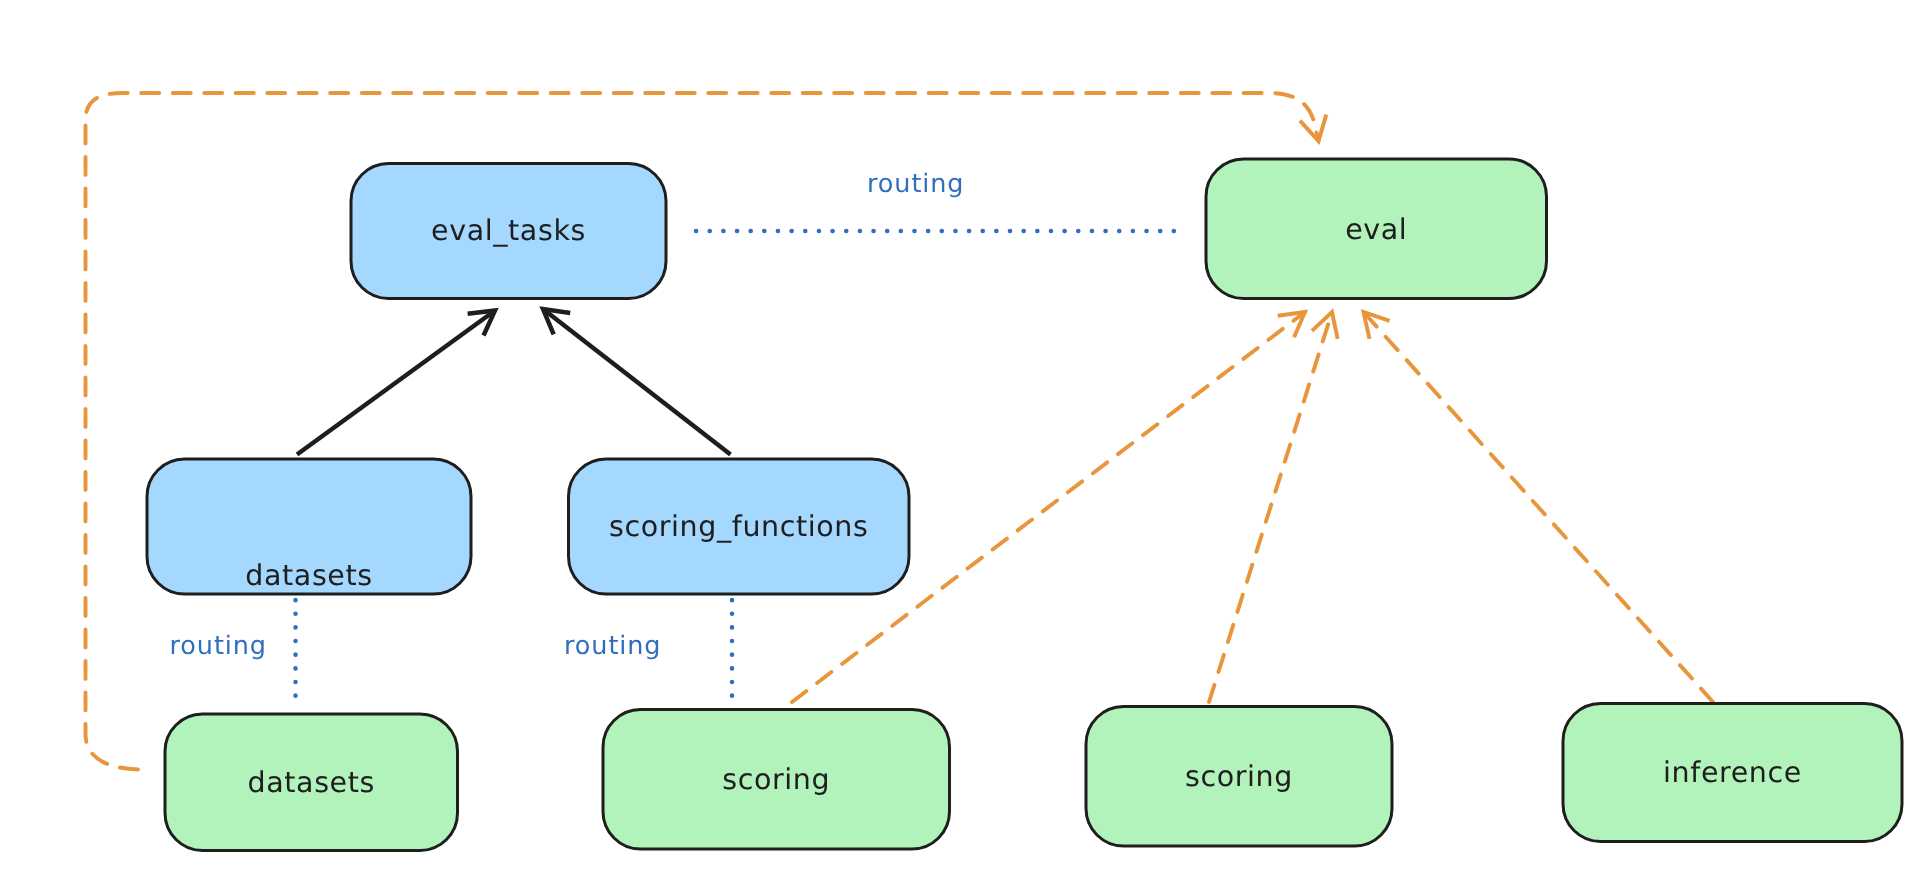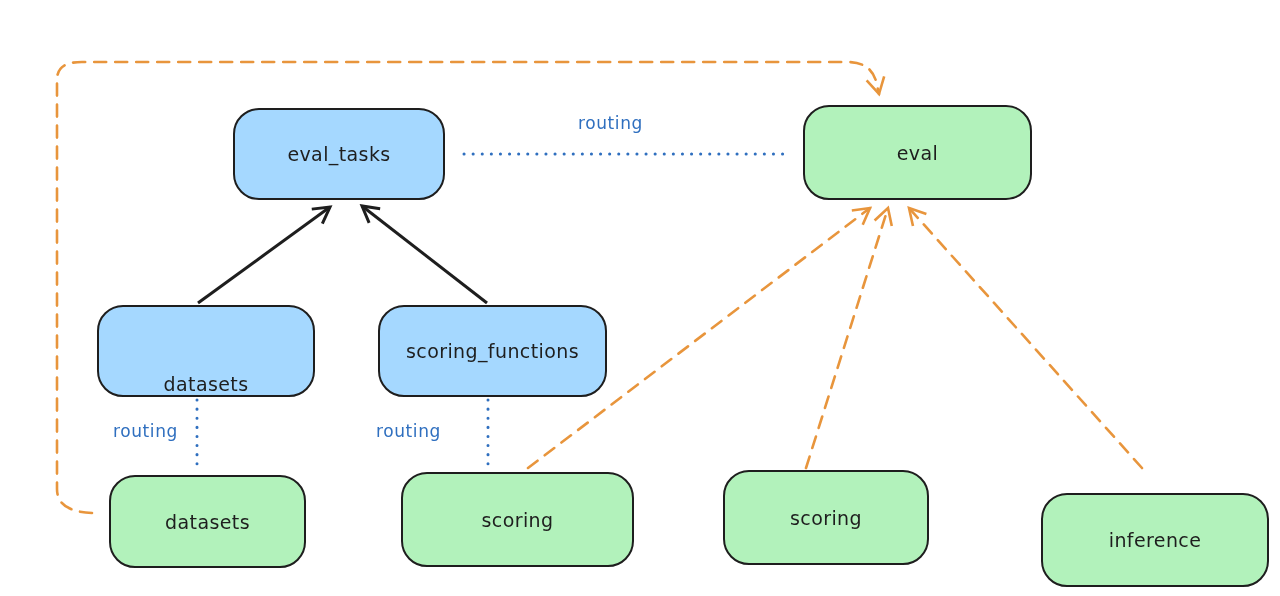--- a/index.html
+++ b/index.html
@@ -95,21 +95,21 @@
   </div>
 
   <div class="node green" style="left:385px; top:472px; width:233px; height:95px;">
     <span>scoring</span>
   </div>
 
   <div class="node green" style="left:707px; top:470px; width:206px; height:95px;">
     <span>scoring</span>
   </div>
 
-  <div class="node green" style="left:1025px; top:493px; width:228px; height:94px;">
+  <div class="node green" style="left:1025px; top:468px; width:228px; height:94px;">
     <span>inference</span>
   </div>
 
   <span class="routing-label" style="left:578px; top:113px;">routing</span>
   <span class="routing-label" style="left:113px; top:421px;">routing</span>
   <span class="routing-label" style="left:376px; top:421px;">routing</span>
 
 </div>
 
 </body></html>

